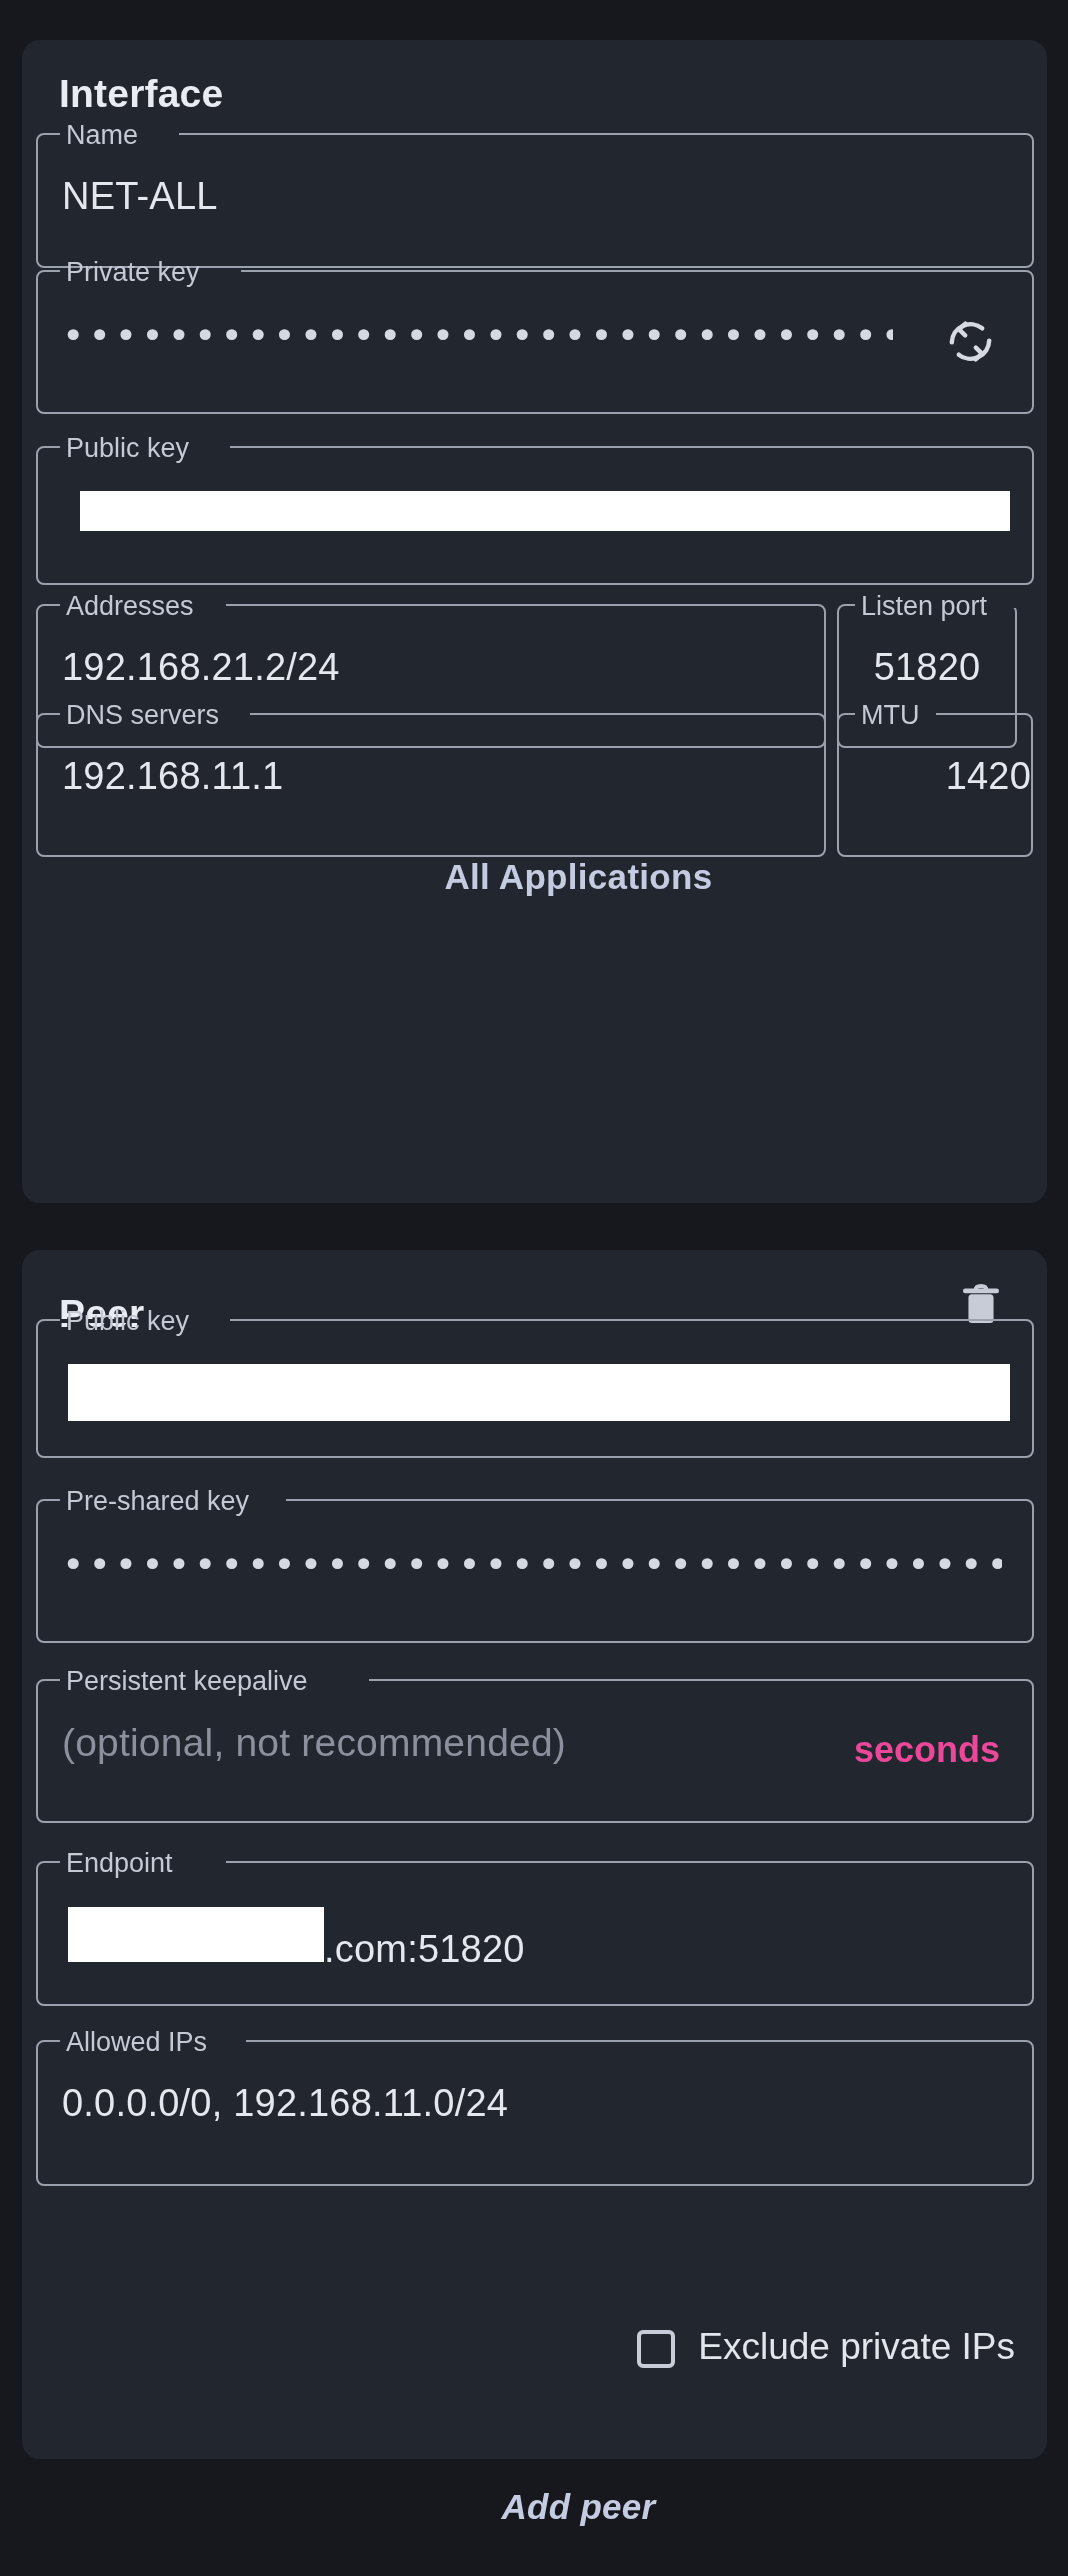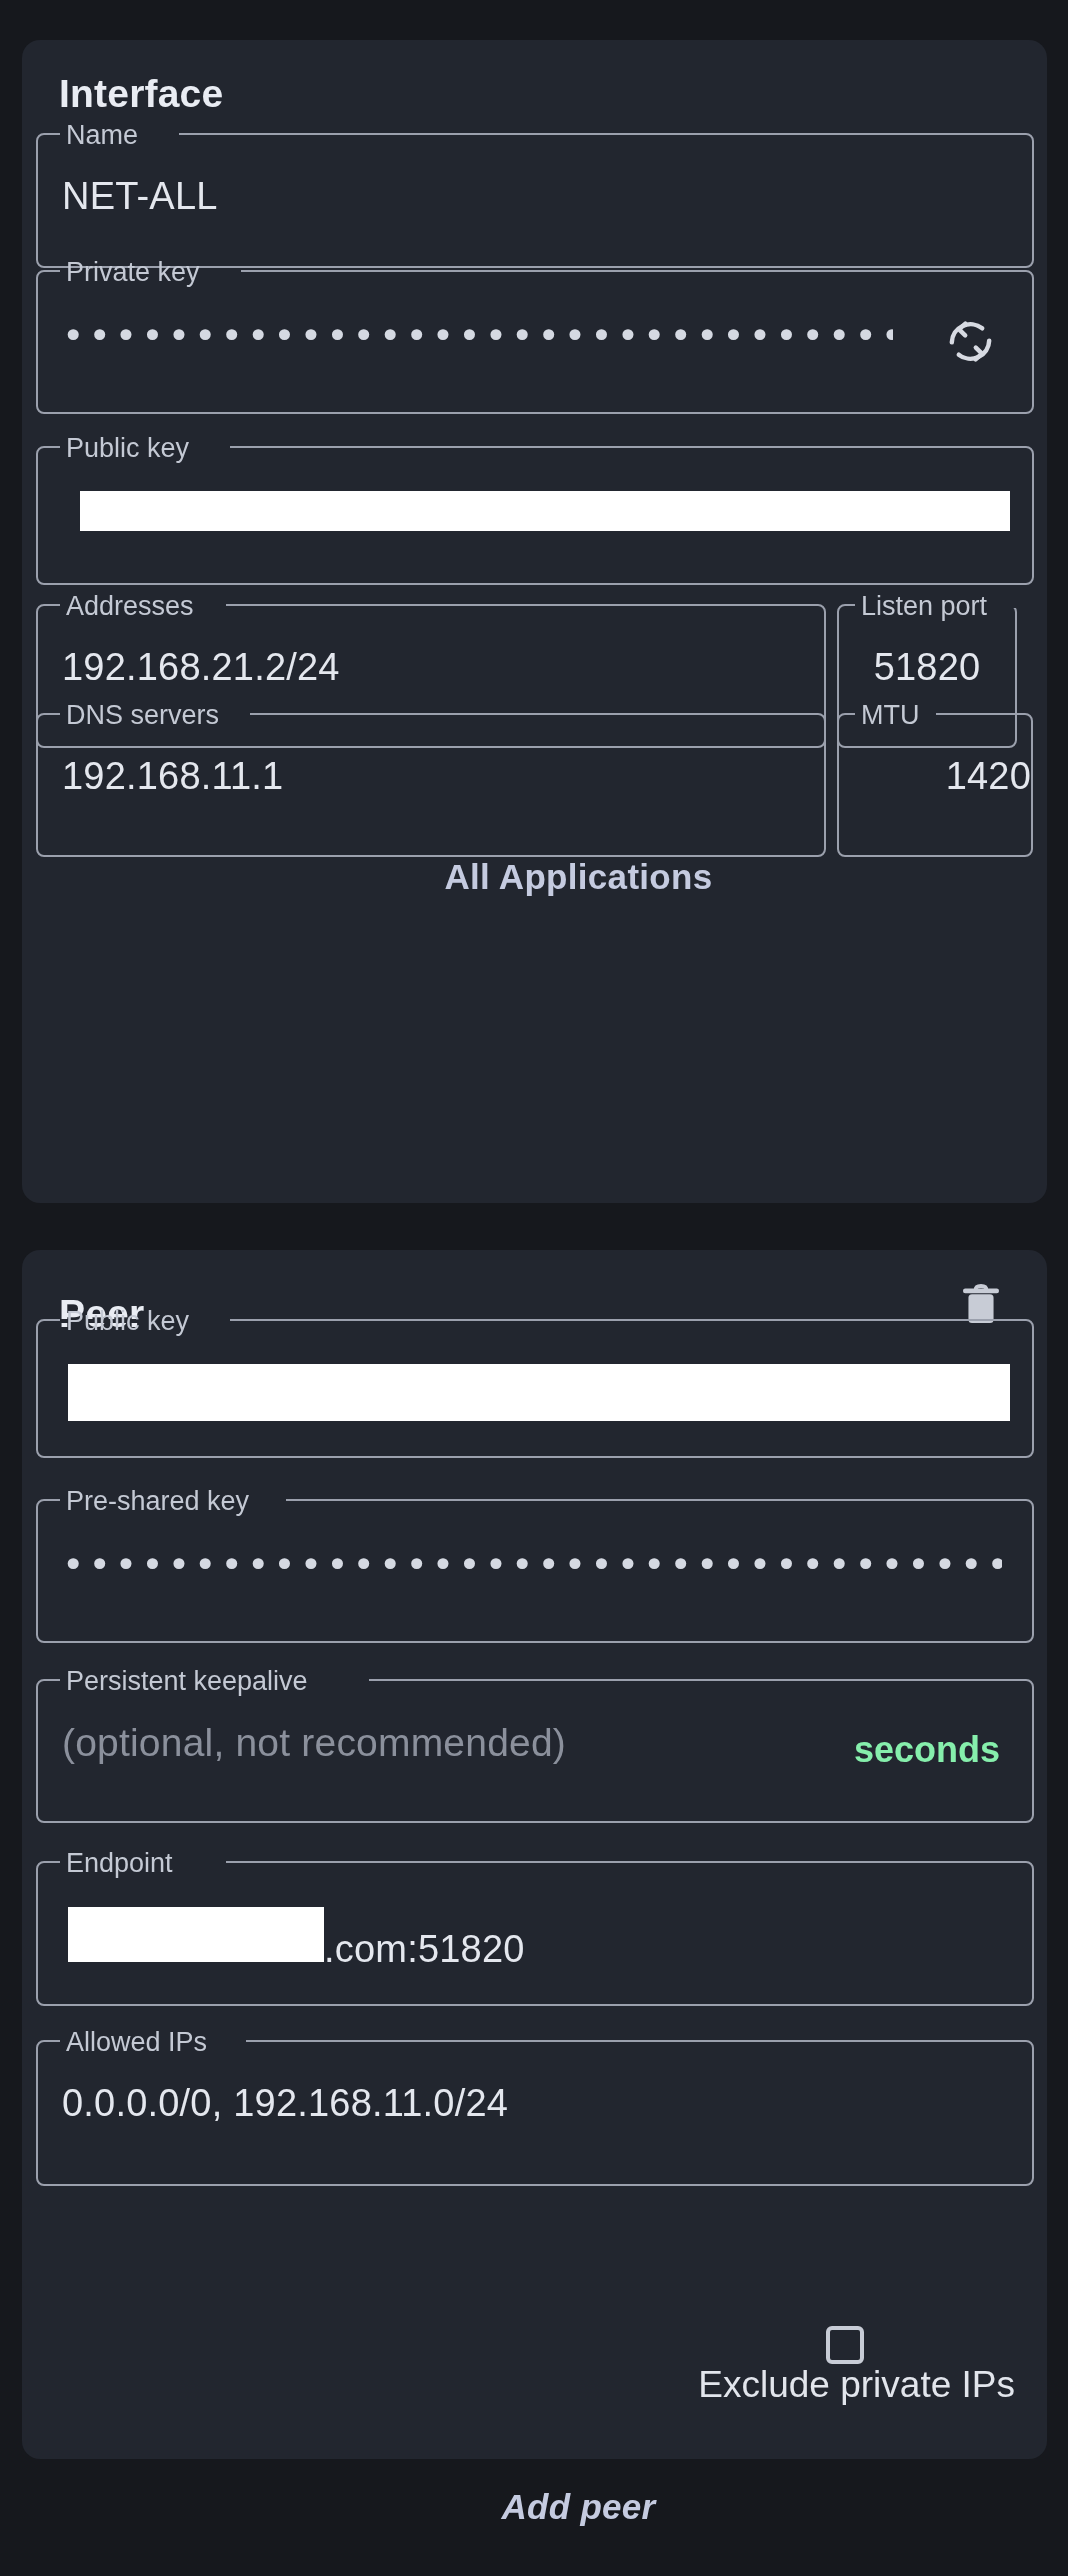--- a/index.html
+++ b/index.html
@@ -96,21 +96,21 @@
   .redact {
     position: absolute;
     background: #ffffff;
   }
 
   
   .suffix {
     position: absolute;
     font-size: 36px;
     font-weight: bold;
-    color: #86efac;
+    color: #ec4899;
     white-space: nowrap;
   }
 
   
   .text-button {
     position: absolute;
     font-size: 35px;
     font-weight: bold;
     color: #c5cbe0;
     text-align: center;
@@ -124,23 +124,22 @@
   .icon-btn {
     position: absolute;
     cursor: pointer;
     line-height: 0;
   }
 
   
   .checkrow {
     position: absolute;
     display: flex;
-    align-items: center;
+    align-items: flex-end;
     cursor: pointer;
-    flex-direction: column;
   }
   .checkbox {
     width: 38px;
     height: 38px;
     box-sizing: border-box;
     border: 4px solid #c8ccd6;
     border-radius: 6px;
     background: transparent;
     flex: 0 0 auto;
   }

